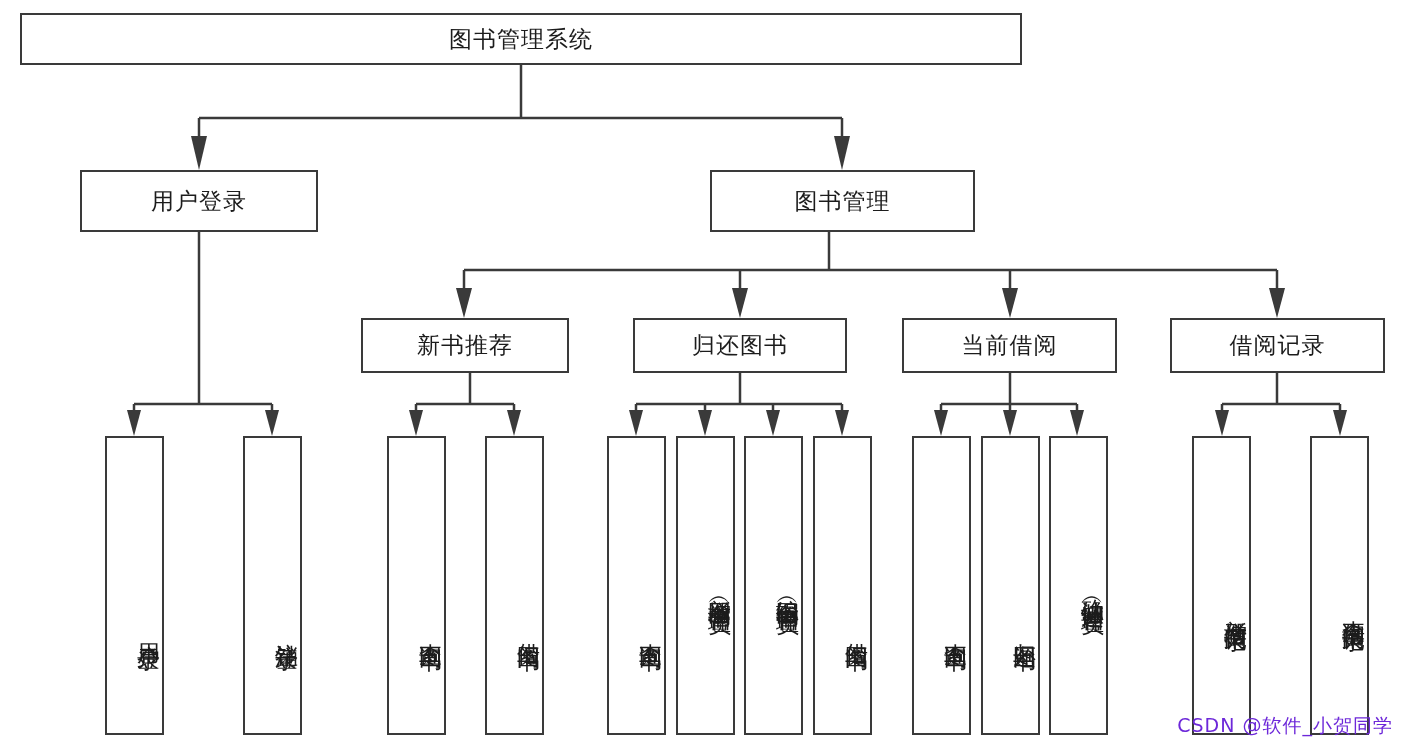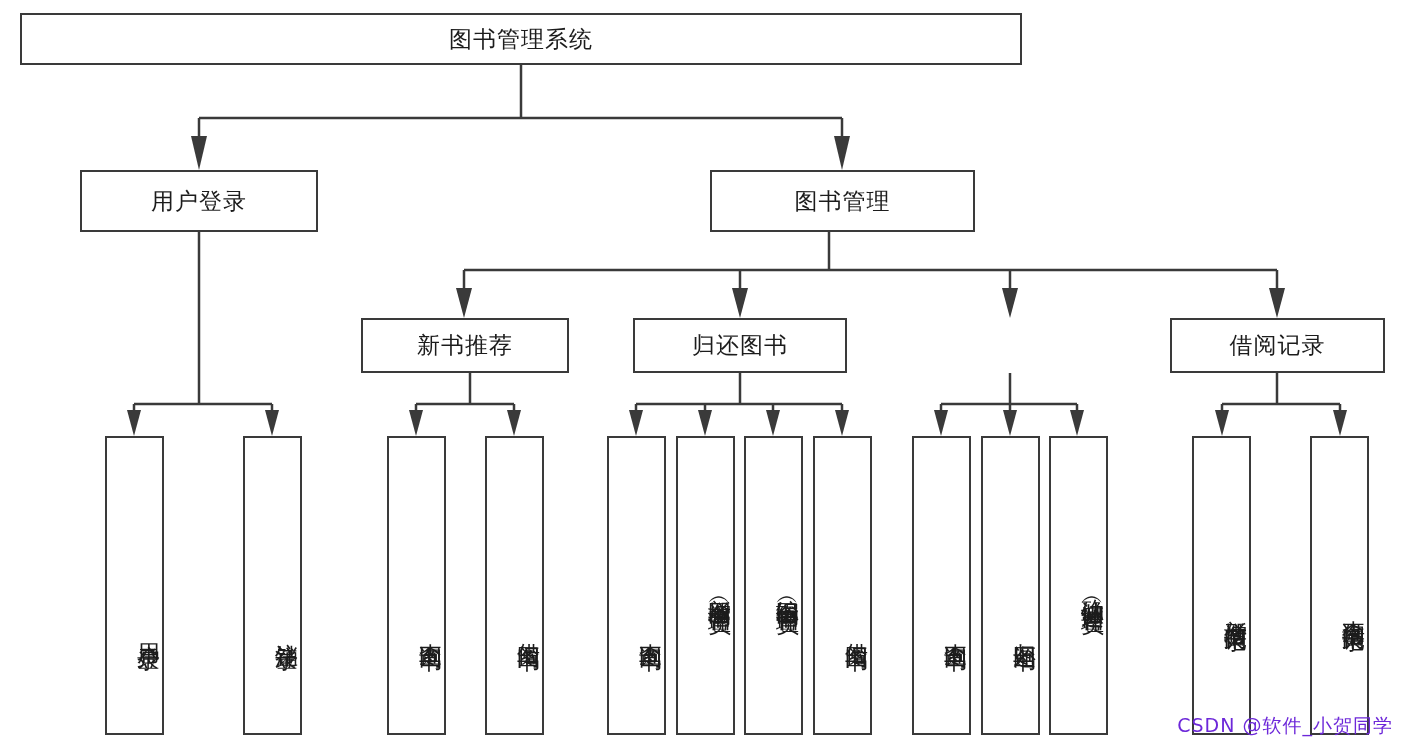--- a/index.html
+++ b/index.html
@@ -150,20 +150,23 @@
   <div class="node horiz" style="left:710px;top:170px;width:265px;height:62px;">
     <span>图书管理</span>
   </div>
 
   <div class="node horiz" style="left:361px;top:318px;width:208px;height:55px;">
     <span>新书推荐</span>
   </div>
   <div class="node horiz" style="left:633px;top:318px;width:214px;height:55px;">
     <span>归还图书</span>
   </div>
+  <div class="node horiz" style="left:902px;top:318px;width:215px;height:55px;">
+    <span>当前借阅</span>
+  </div>
   <div class="node horiz" style="left:1170px;top:318px;width:215px;height:55px;">
     <span>借阅记录</span>
   </div>
 
   <div class="node vert" style="left:105px;top:436px;width:59px;height:299px;padding-top:86px;">
     <span>用户登录</span>
   </div>
   <div class="node vert" style="left:243px;top:436px;width:59px;height:299px;padding-top:86px;">
     <span>注销登录</span>
   </div>

